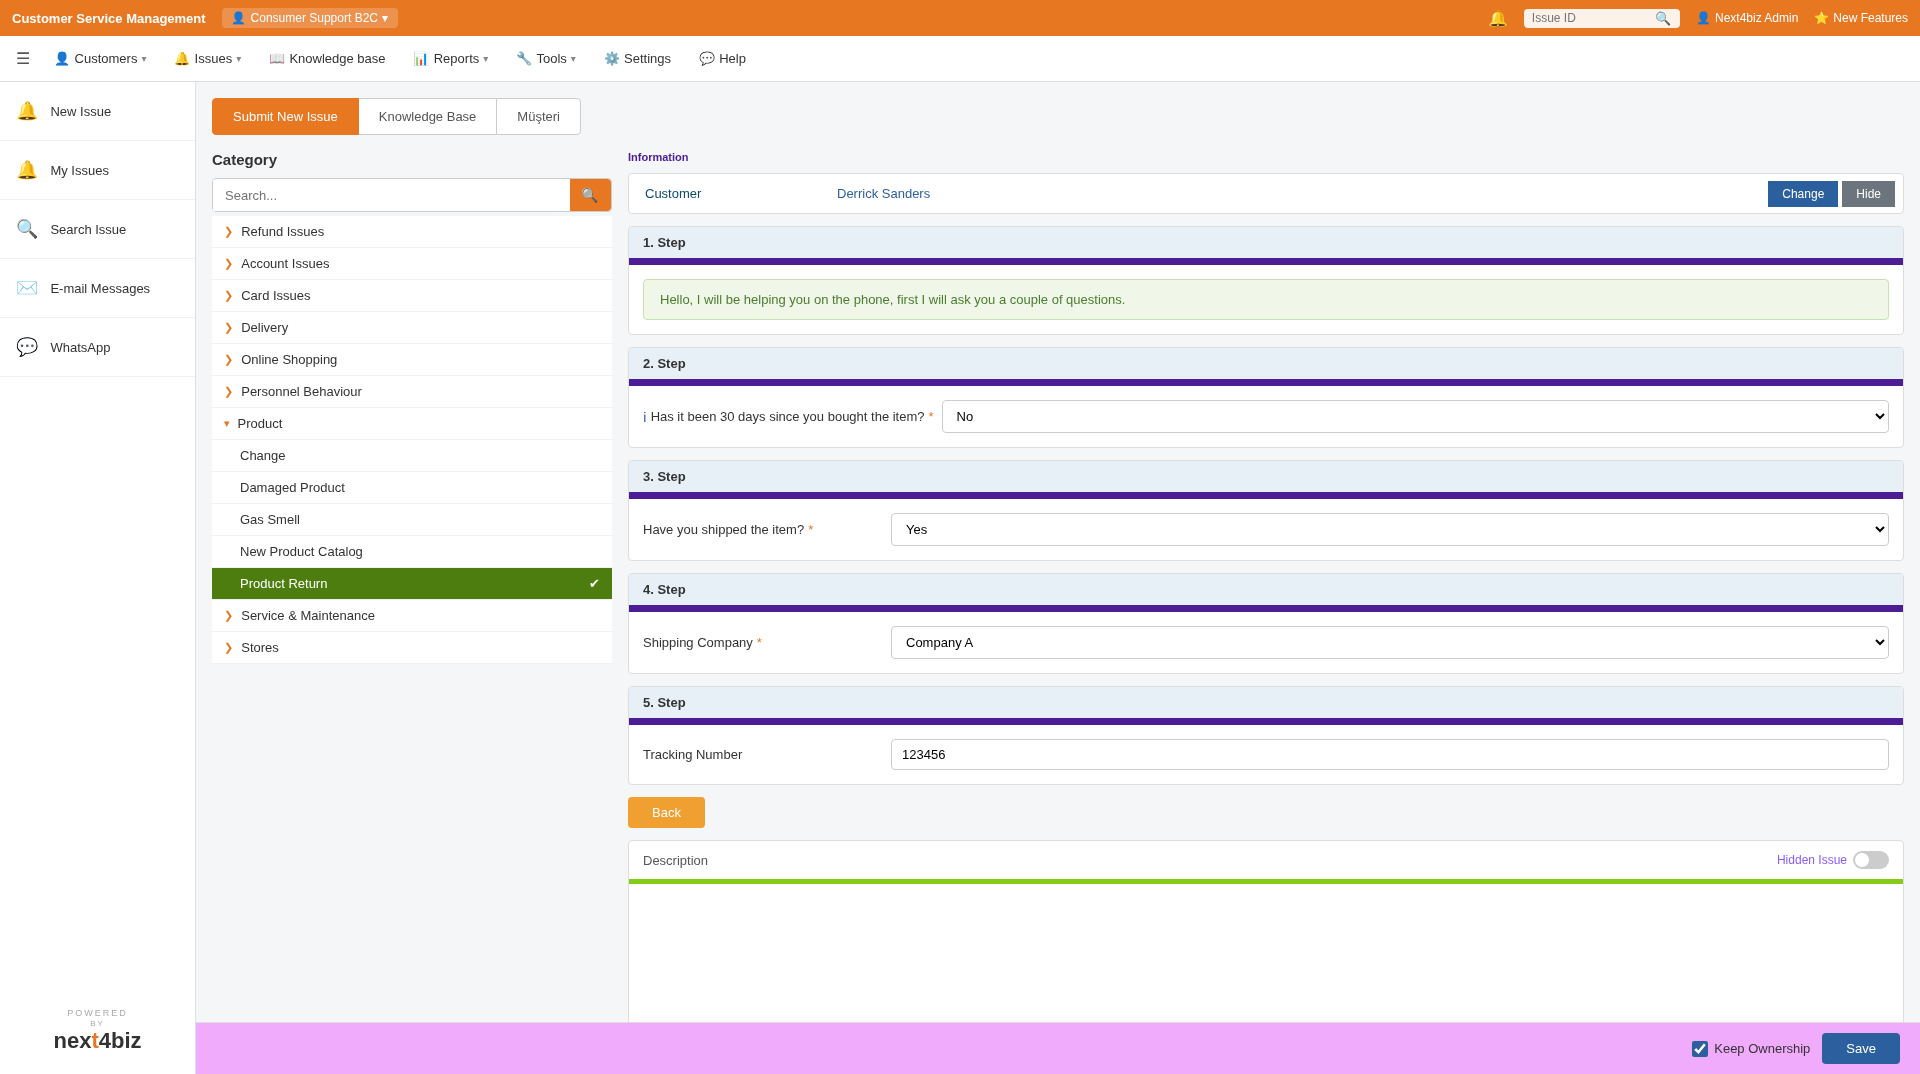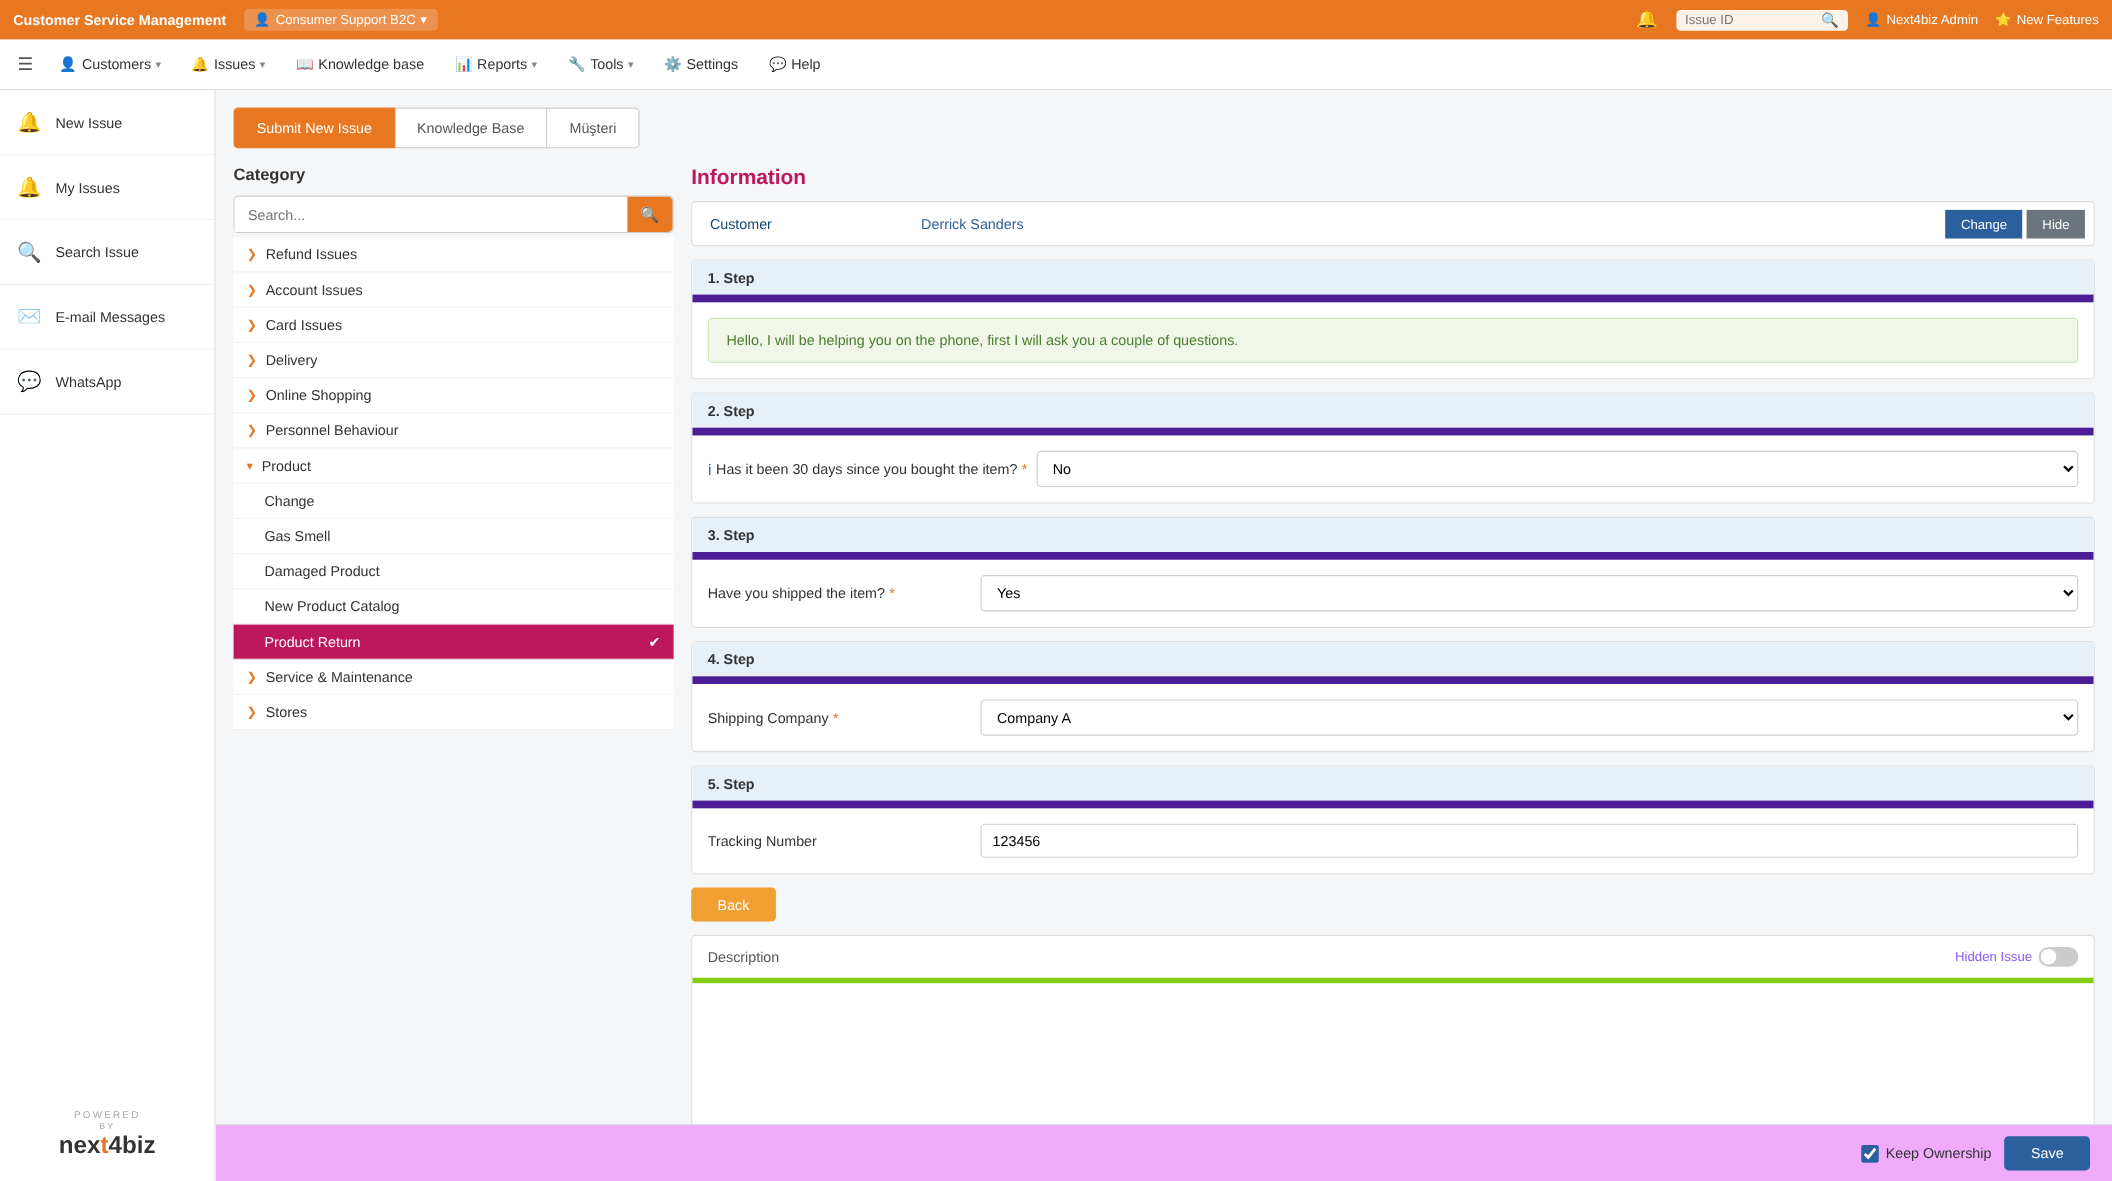--- a/index.html
+++ b/index.html
@@ -131,26 +131,26 @@
       display: flex; align-items: center; gap: 8px;
       padding: 8px 12px; cursor: pointer; background: white;
       border-bottom: 1px solid #f0f0f0; color: #333; font-size: 13px;
     }
     .tree-item .chevron { color: #e87722; font-size: 11px; }
     .tree-child {
       display: flex; align-items: center; gap: 8px;
       padding: 8px 12px 8px 28px; cursor: pointer; background: white;
       border-bottom: 1px solid #f0f0f0; color: #333; font-size: 13px;
     }
-    .tree-child.selected { background: #be185d; color: white; }
+    .tree-child.selected { background: #4d7c0f; color: white; }
     .tree-child.selected .check { color: white; }
 
     
     .info-panel { flex: 1; }
-    .info-panel-title { font-size: 19px; font-weight: 600; color: #be185d; margin-bottom: 10px; }
+    .info-panel-title { font-size: 11px; font-weight: 600; color: #4c1d95; margin-bottom: 10px; }
 
     
     .customer-row {
       display: flex; align-items: center;
       background: white; border: 1px solid #ddd; border-radius: 4px;
       margin-bottom: 12px; padding: 0;
       overflow: hidden;
     }
     .customer-label {
       padding: 12px 16px; color: #0c4a6e; font-size: 13px; min-width: 200px;
@@ -384,24 +384,24 @@
           <span>Personnel Behaviour</span>
         </div>
         <div class="tree-item">
           <span class="chevron" style="color:#e87722;">▾</span>
           <span>Product</span>
         </div>
         <div class="tree-child">
           <span>Change</span>
         </div>
         <div class="tree-child">
+          <span>Damaged Product</span>
+        </div>
+        <div class="tree-child">
           <span>Gas Smell</span>
-        </div>
-        <div class="tree-child">
-          <span>Damaged Product</span>
         </div>
         <div class="tree-child">
           <span>New Product Catalog</span>
         </div>
         <div class="tree-child selected" style="display:flex;justify-content:space-between;">
           <span>Product Return</span>
           <span class="check">✔</span>
         </div>
         <div class="tree-item">
           <span class="chevron">❯</span>

